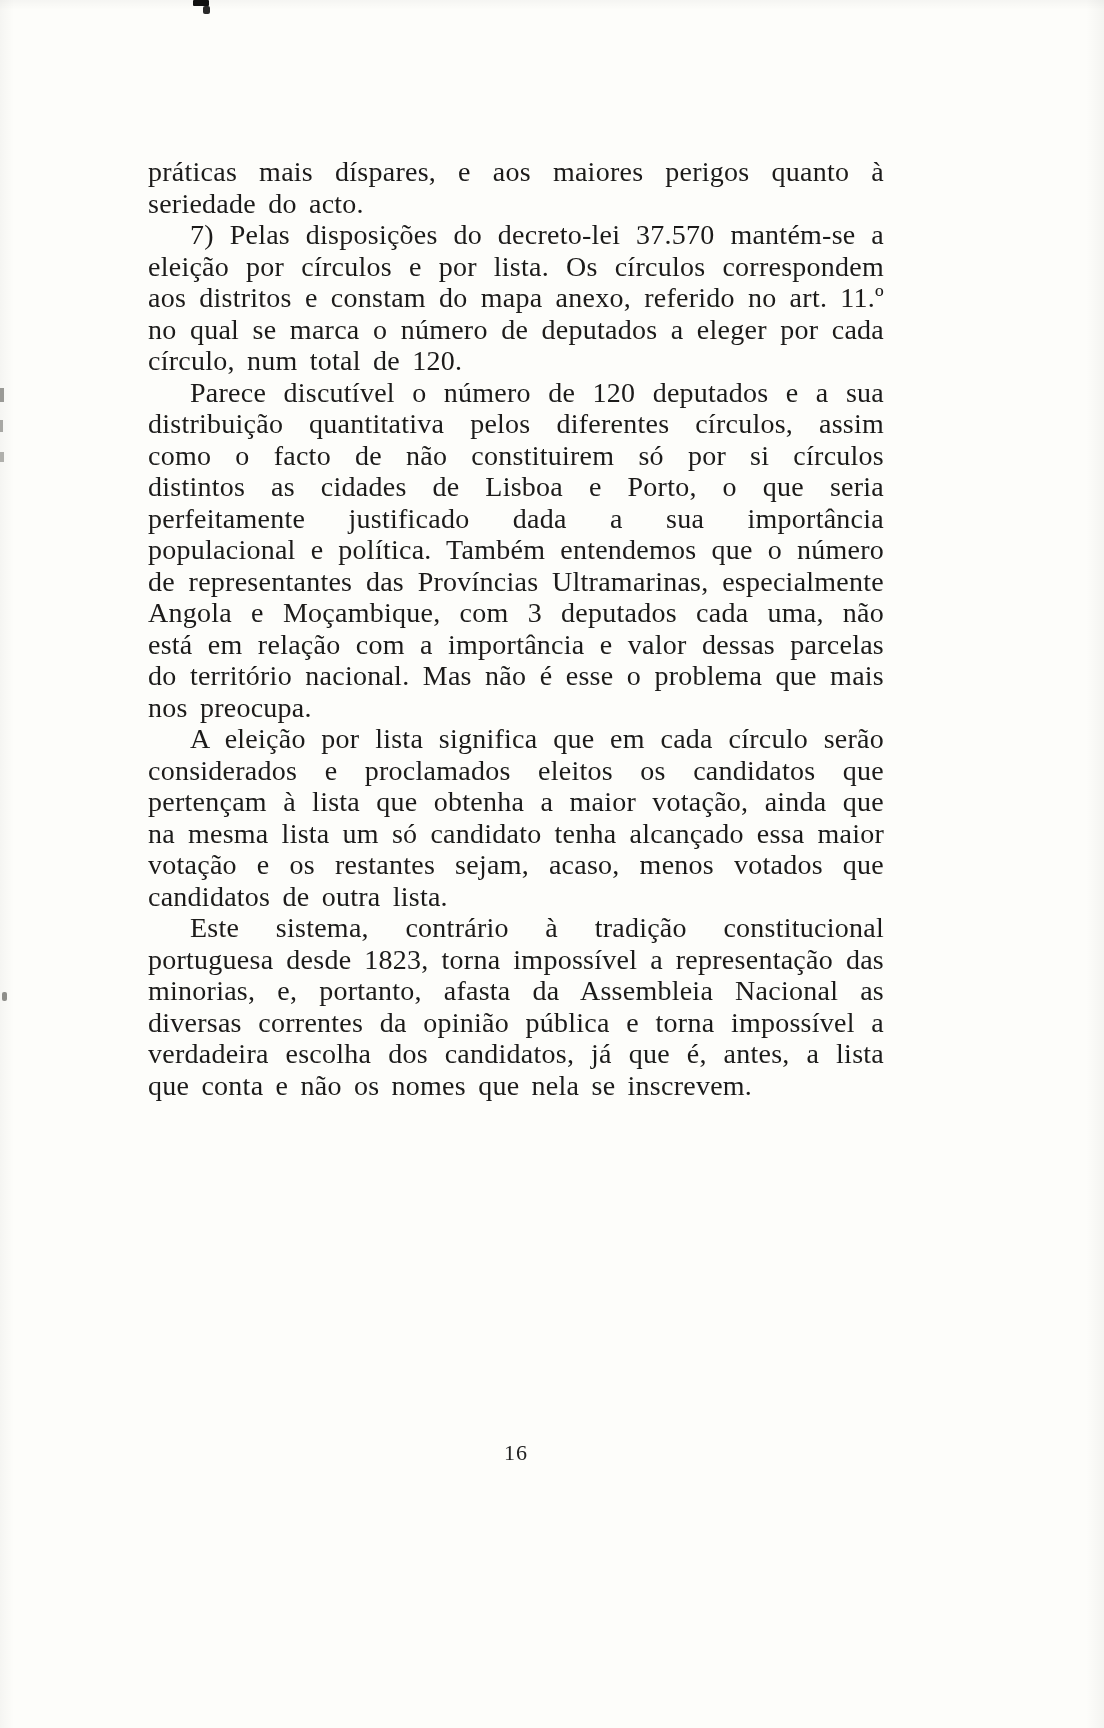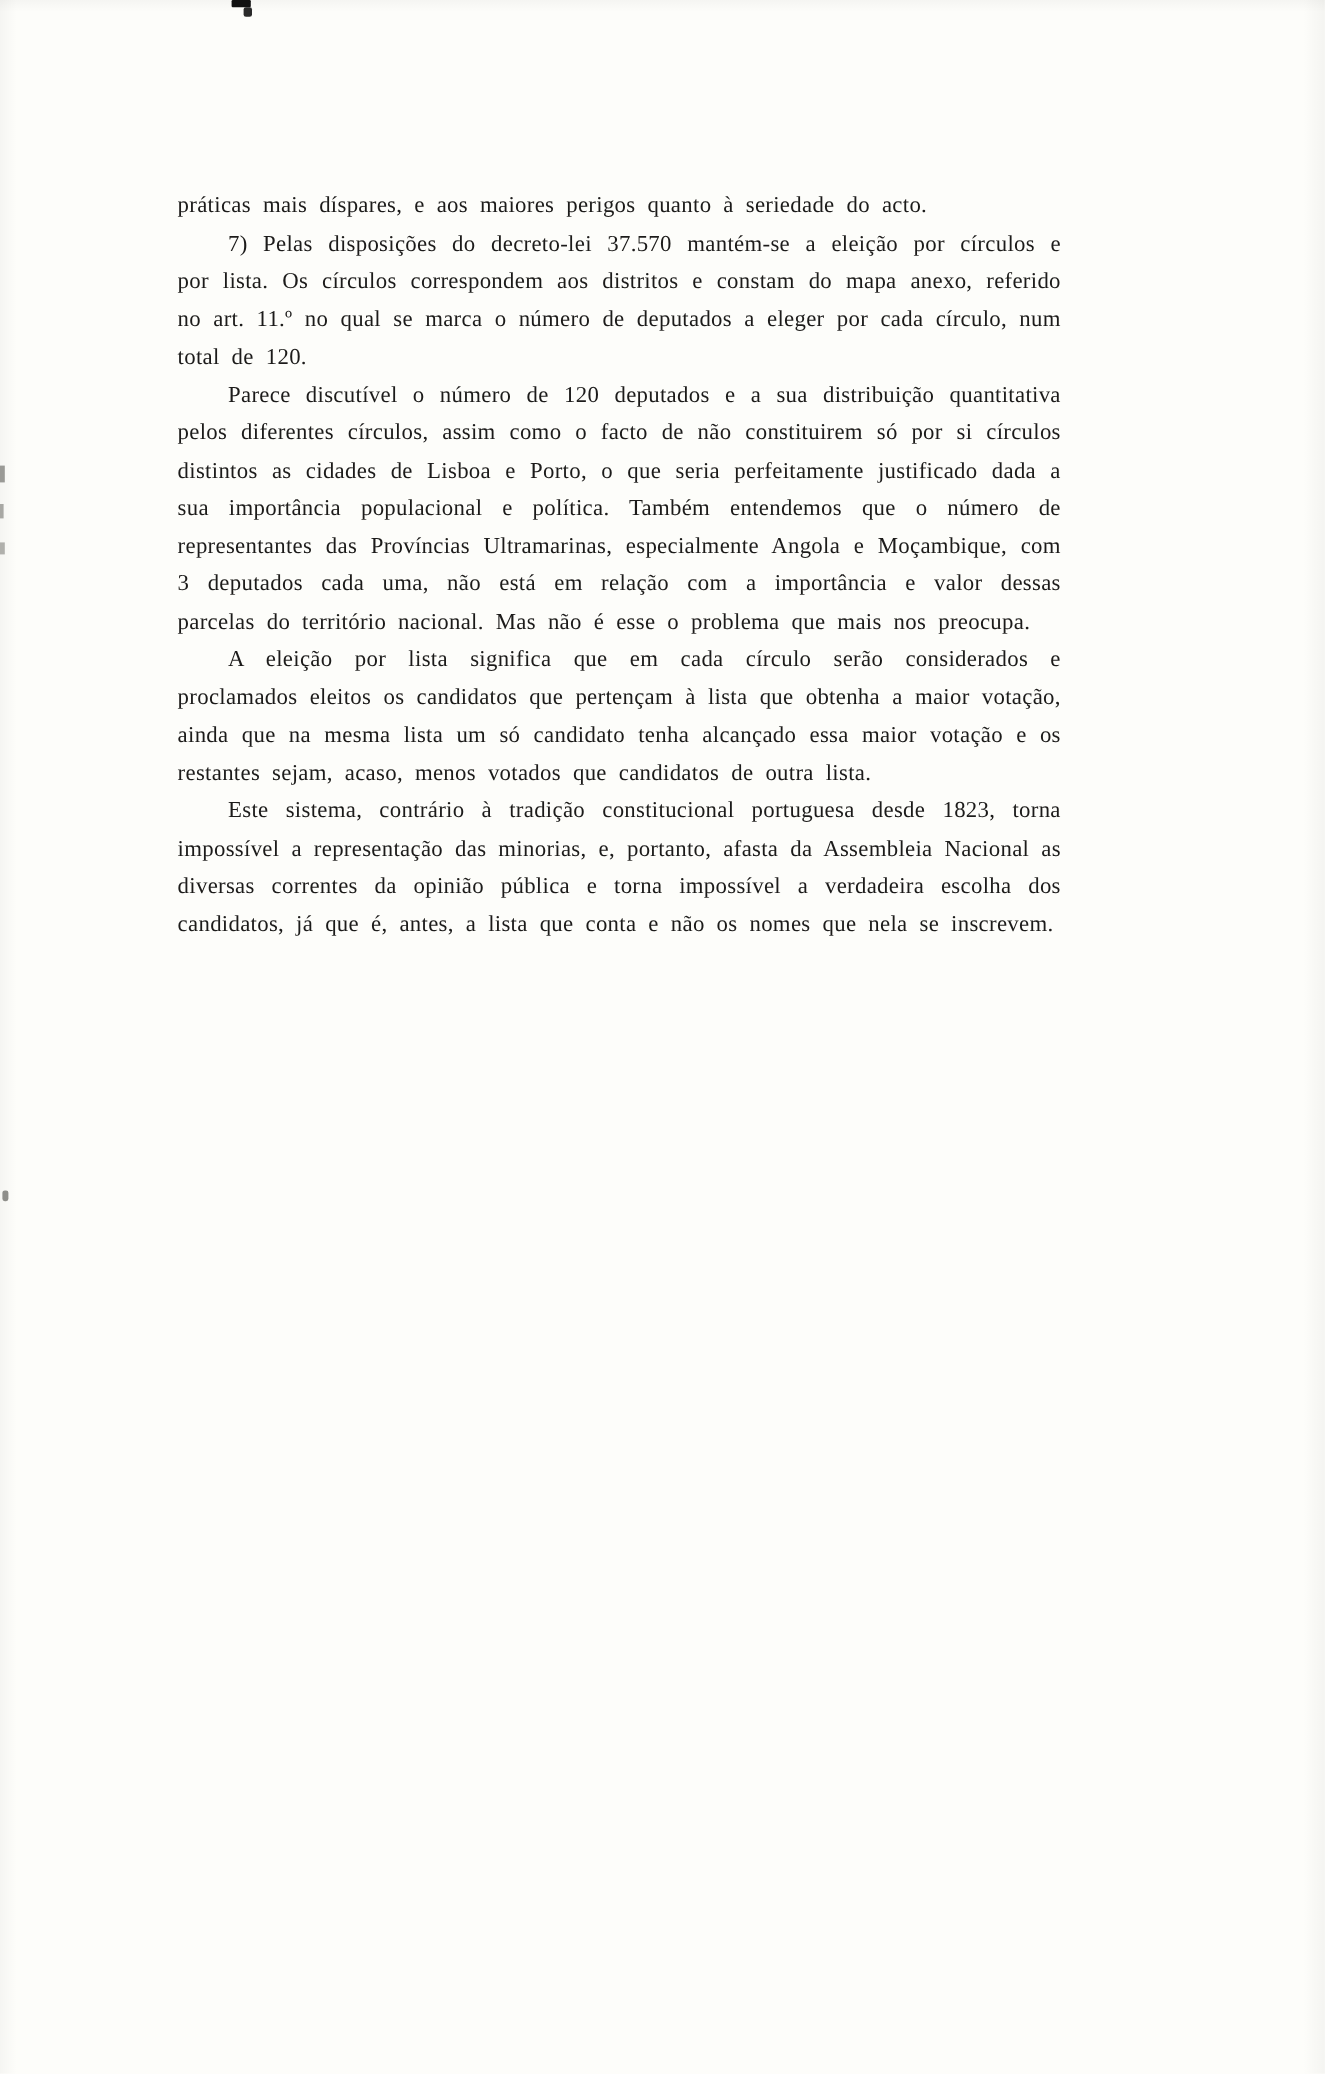--- a/index.html
+++ b/index.html
@@ -28,21 +28,21 @@
       #fdfdfa;
   }
   .text-block {
     position: absolute;
     left: 148px;
     top: 156px;
     width: 736px;
   }
   .text-block p {
     margin: 0;
-    font-size: 19px;
+    font-size: 28px;
     line-height: 31.5px;
     text-align: justify;
     word-spacing: 5px;
     letter-spacing: 0.25px;
   }
   .text-block p.indent {
     text-indent: 42px;
   }
   .page-number {
     position: absolute;
@@ -79,14 +79,15 @@
   <div class="artifact a-left4"></div>
 
   <div class="text-block">
     <p>práticas mais díspares, e aos maiores perigos quanto à seriedade do acto.</p>
     <p class="indent">7) Pelas disposições do decreto-lei 37.570 mantém-se a eleição por círculos e por lista. Os círculos correspondem aos distritos e constam do mapa anexo, referido no art. 11.º no qual se marca o número de deputados a eleger por cada círculo, num total de 120.</p>
     <p class="indent">Parece discutível o número de 120 deputados e a sua distribuição quantitativa pelos diferentes círculos, assim como o facto de não constituirem só por si círculos distintos as cidades de Lisboa e Porto, o que seria perfeitamente justificado dada a sua importância populacional e política. Também entendemos que o número de representantes das Províncias Ultramarinas, especialmente Angola e Moçambique, com 3 deputados cada uma, não está em relação com a importância e valor dessas parcelas do território nacional. Mas não é esse o problema que mais nos preocupa.</p>
     <p class="indent">A eleição por lista significa que em cada círculo serão considerados e proclamados eleitos os candidatos que pertençam à lista que obtenha a maior votação, ainda que na mesma lista um só candidato tenha alcançado essa maior votação e os restantes sejam, acaso, menos votados que candidatos de outra lista.</p>
     <p class="indent">Este sistema, contrário à tradição constitucional portuguesa desde 1823, torna impossível a representação das minorias, e, portanto, afasta da Assembleia Nacional as diversas correntes da opinião pública e torna impossível a verdadeira escolha dos candidatos, já que é, antes, a lista que conta e não os nomes que nela se inscrevem.</p>
   </div>
 
+  <div class="page-number">16</div>
 
 </div>
 
 </body></html>

